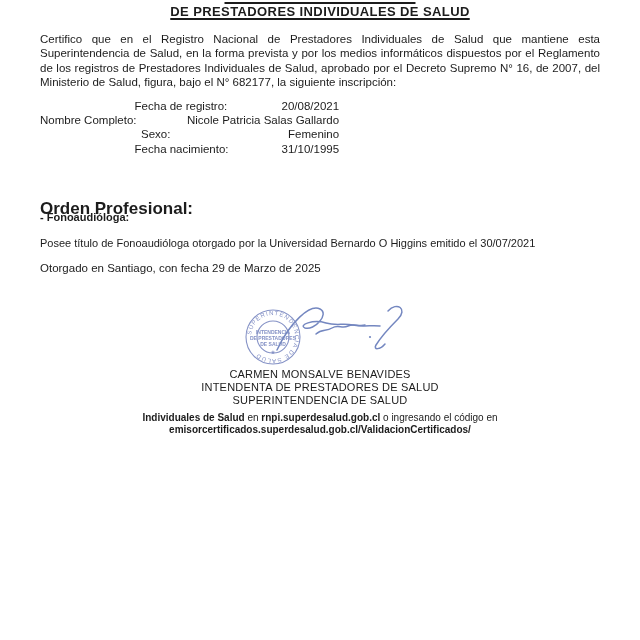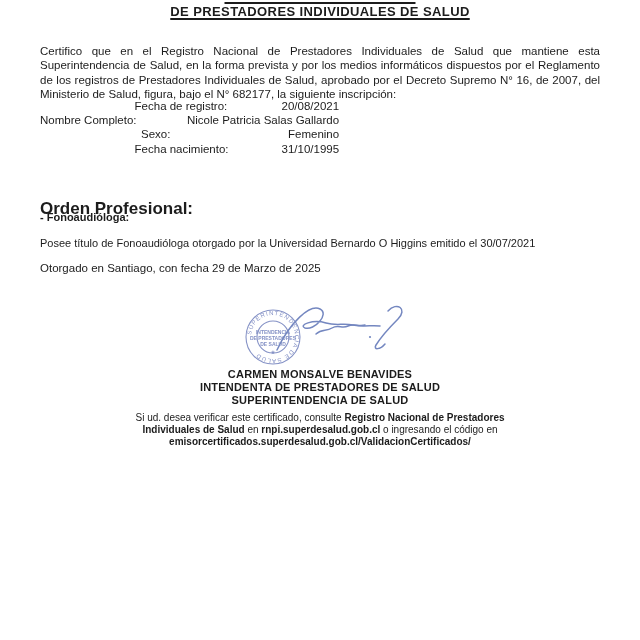--- a/index.html
+++ b/index.html
@@ -11,39 +11,39 @@
   .page{position:absolute;left:0;top:0;width:632px;height:640px;background:#ffffff;overflow:hidden;}
 
   .title-block{
     position:absolute;top:-12px;left:0;width:640px;
     text-align:center;font-weight:bold;font-size:13px;line-height:15.5px;
     letter-spacing:0.4px;
   }
   .title-block .tline{text-decoration:underline;text-decoration-thickness:1.5px;text-underline-offset:2px;}
 
   .body-par{
-    position:absolute;top:44px;left:40px;width:560px;
+    position:absolute;top:32px;left:40px;width:560px;
     font-size:11.5px;line-height:14.3px;text-align:justify;
   }
 
   .fields{position:absolute;top:99px;left:40px;font-size:11.5px;line-height:14.2px;}
   .field-row{display:flex;justify-content:flex-end;}
   .field-label{width:147px;flex:0 0 147px;}
   .field-value{white-space:nowrap;}
 
   .orden-heading{position:absolute;top:199px;left:40px;font-size:17px;font-weight:bold;}
   .prof-heading{position:absolute;top:211px;left:40px;font-size:11px;font-weight:bold;}
   .prof-detail{position:absolute;top:236px;left:40px;width:580px;font-size:11px;line-height:14.3px;}
   .issued-line{position:absolute;top:262px;left:40px;font-size:11.5px;}
 
   .stamp-sig{position:absolute;left:220px;top:298px;width:210px;height:75px;}
 
   .signatory{
     position:absolute;top:368px;left:0;width:640px;text-align:center;
-    font-weight:bold;font-size:11px;line-height:12.8px;letter-spacing:0.2px;
+    font-weight:normal;font-size:11px;line-height:12.8px;letter-spacing:0.2px;
   }
 
   .footer{
     position:absolute;top:412px;left:0;width:640px;text-align:center;
     font-size:10px;line-height:12px;
   }
   .footer b{font-weight:bold;}
 </style>
 </head>
 <body>
@@ -108,18 +108,17 @@
     </g>
   </svg>
 
   <div class="signatory">
     <div>CARMEN MONSALVE BENAVIDES</div>
     <div>INTENDENTA DE PRESTADORES DE SALUD</div>
     <div>SUPERINTENDENCIA DE SALUD</div>
   </div>
 
   <div class="footer">
-    <div><span>Si ud. desea verificar este certificado, consulte </span><b>Registro Nacional de Prestadores</b></div>
     <div><b>Individuales de Salud</b><span> en </span><b>rnpi.superdesalud.gob.cl</b><span> o ingresando el código en</span></div>
     <div><b>emisorcertificados.superdesalud.gob.cl/ValidacionCertificados/</b></div>
   </div>
 
 </div>
 
 </body></html>

